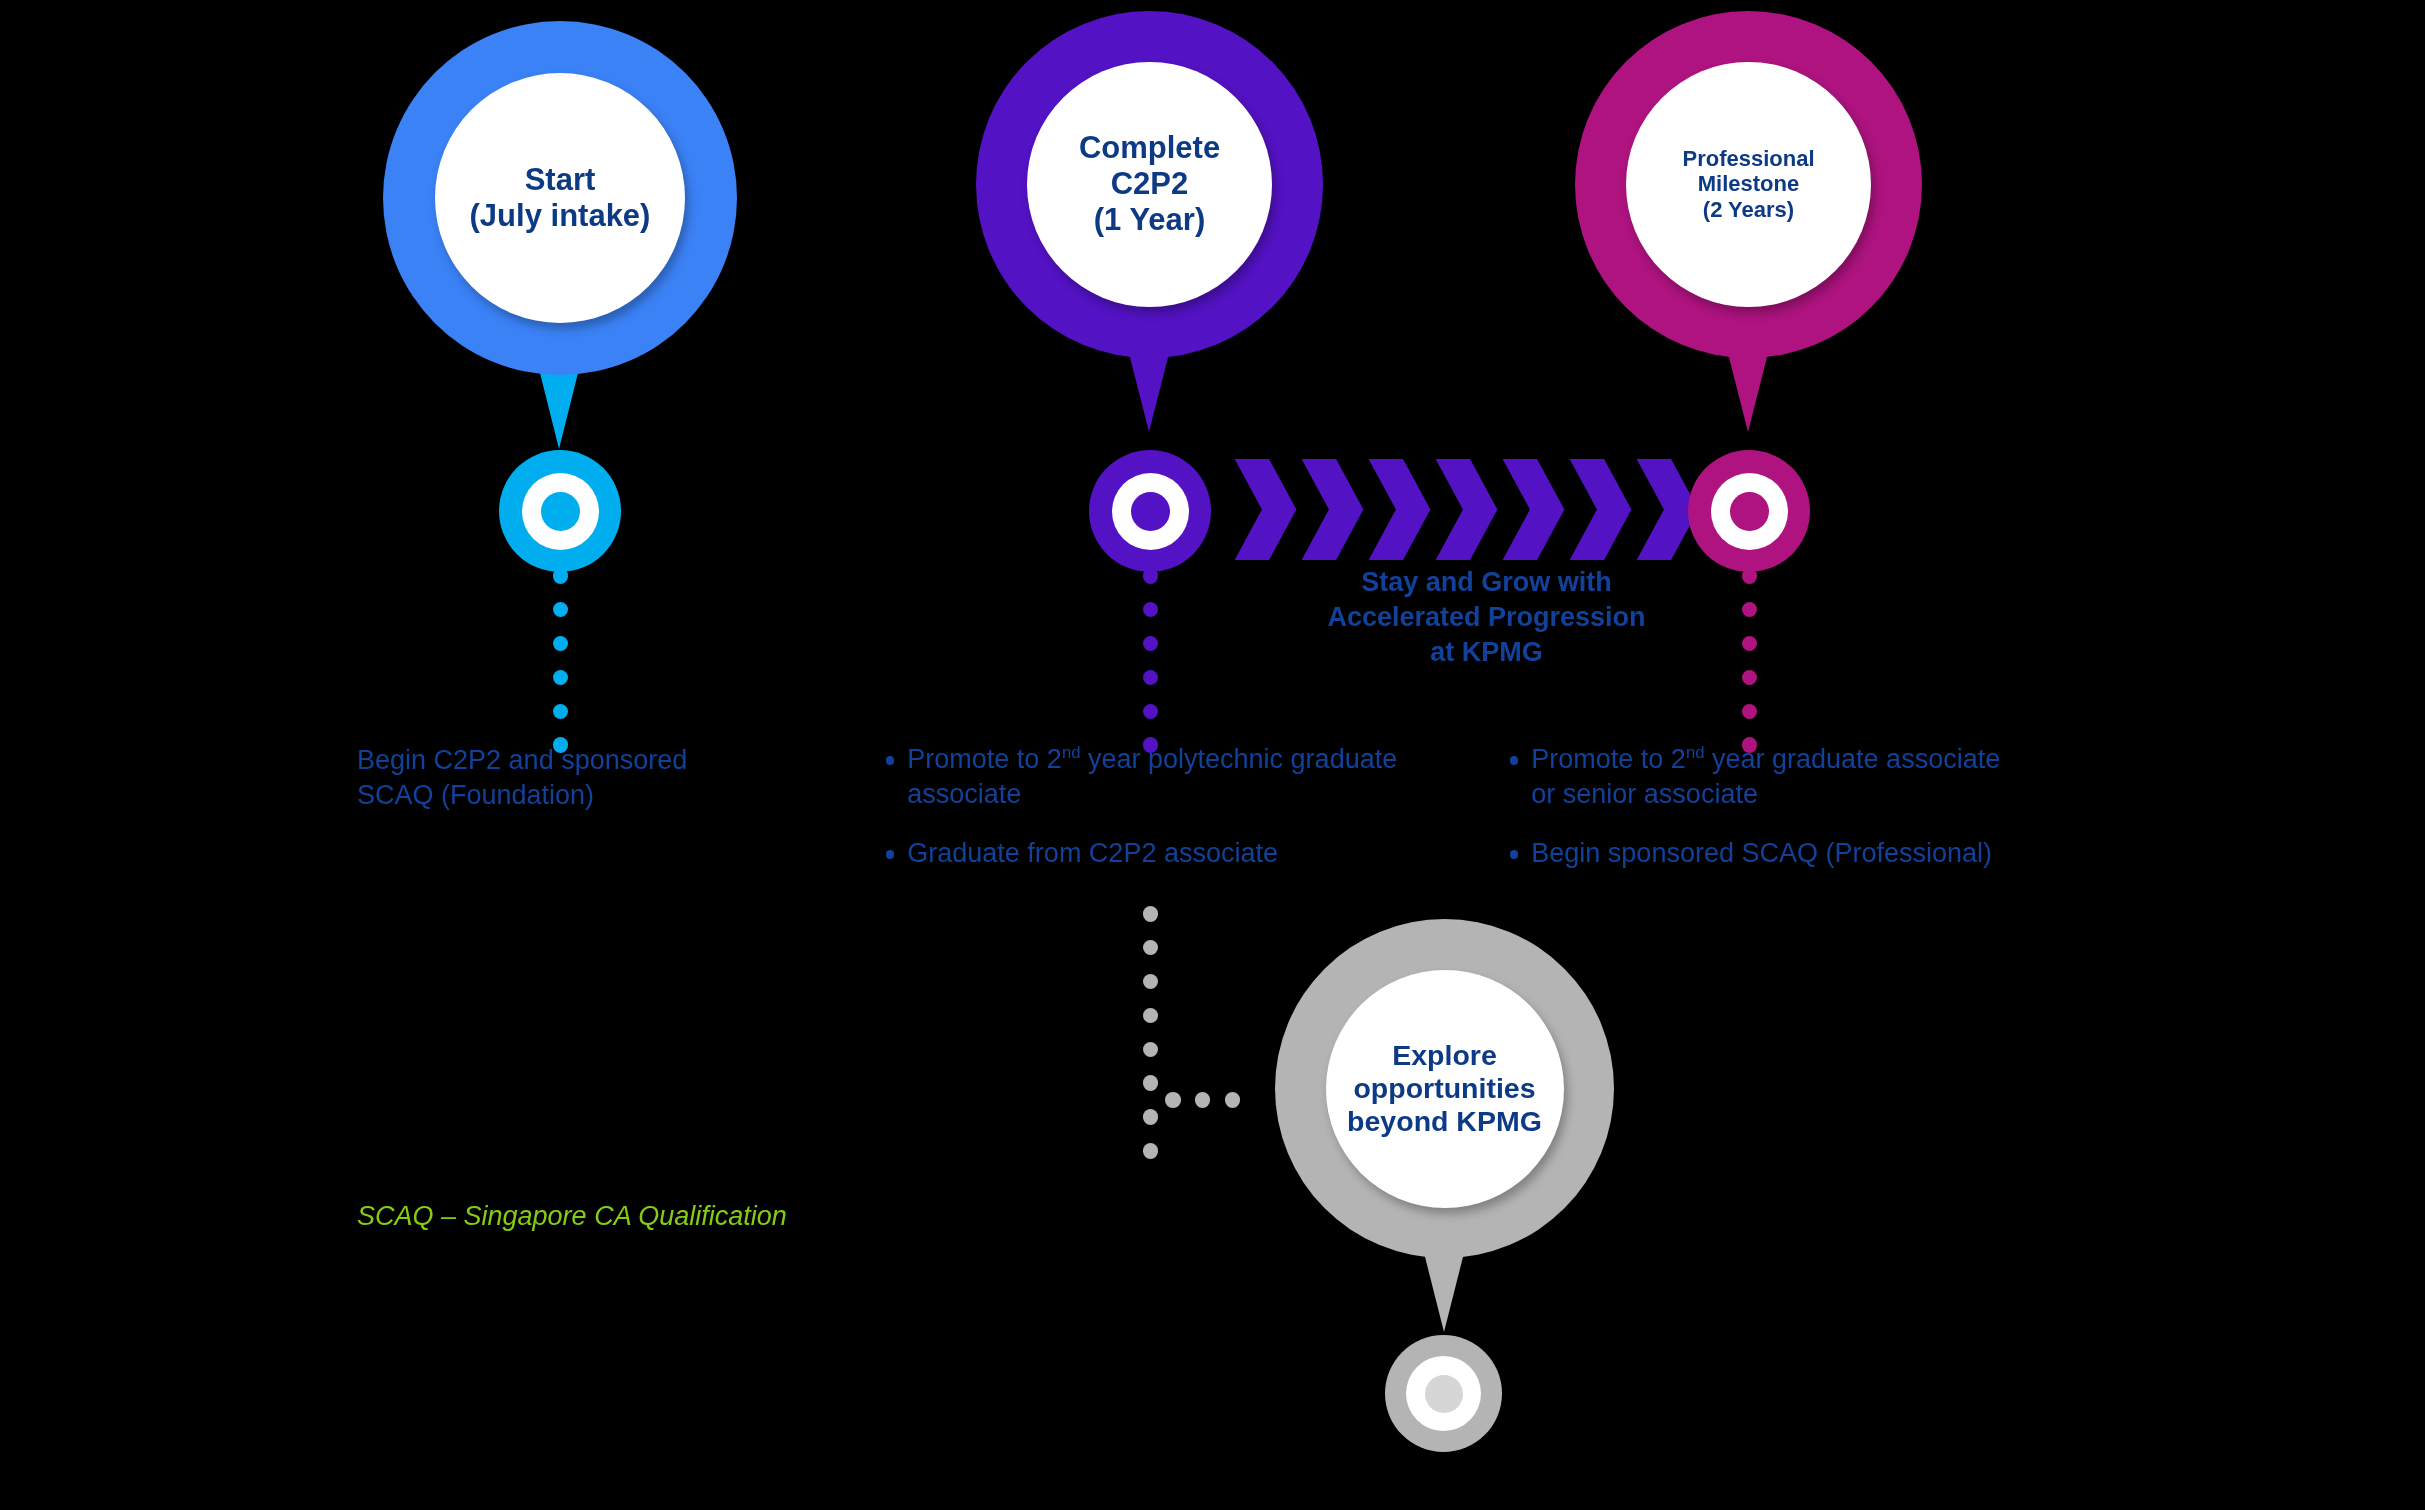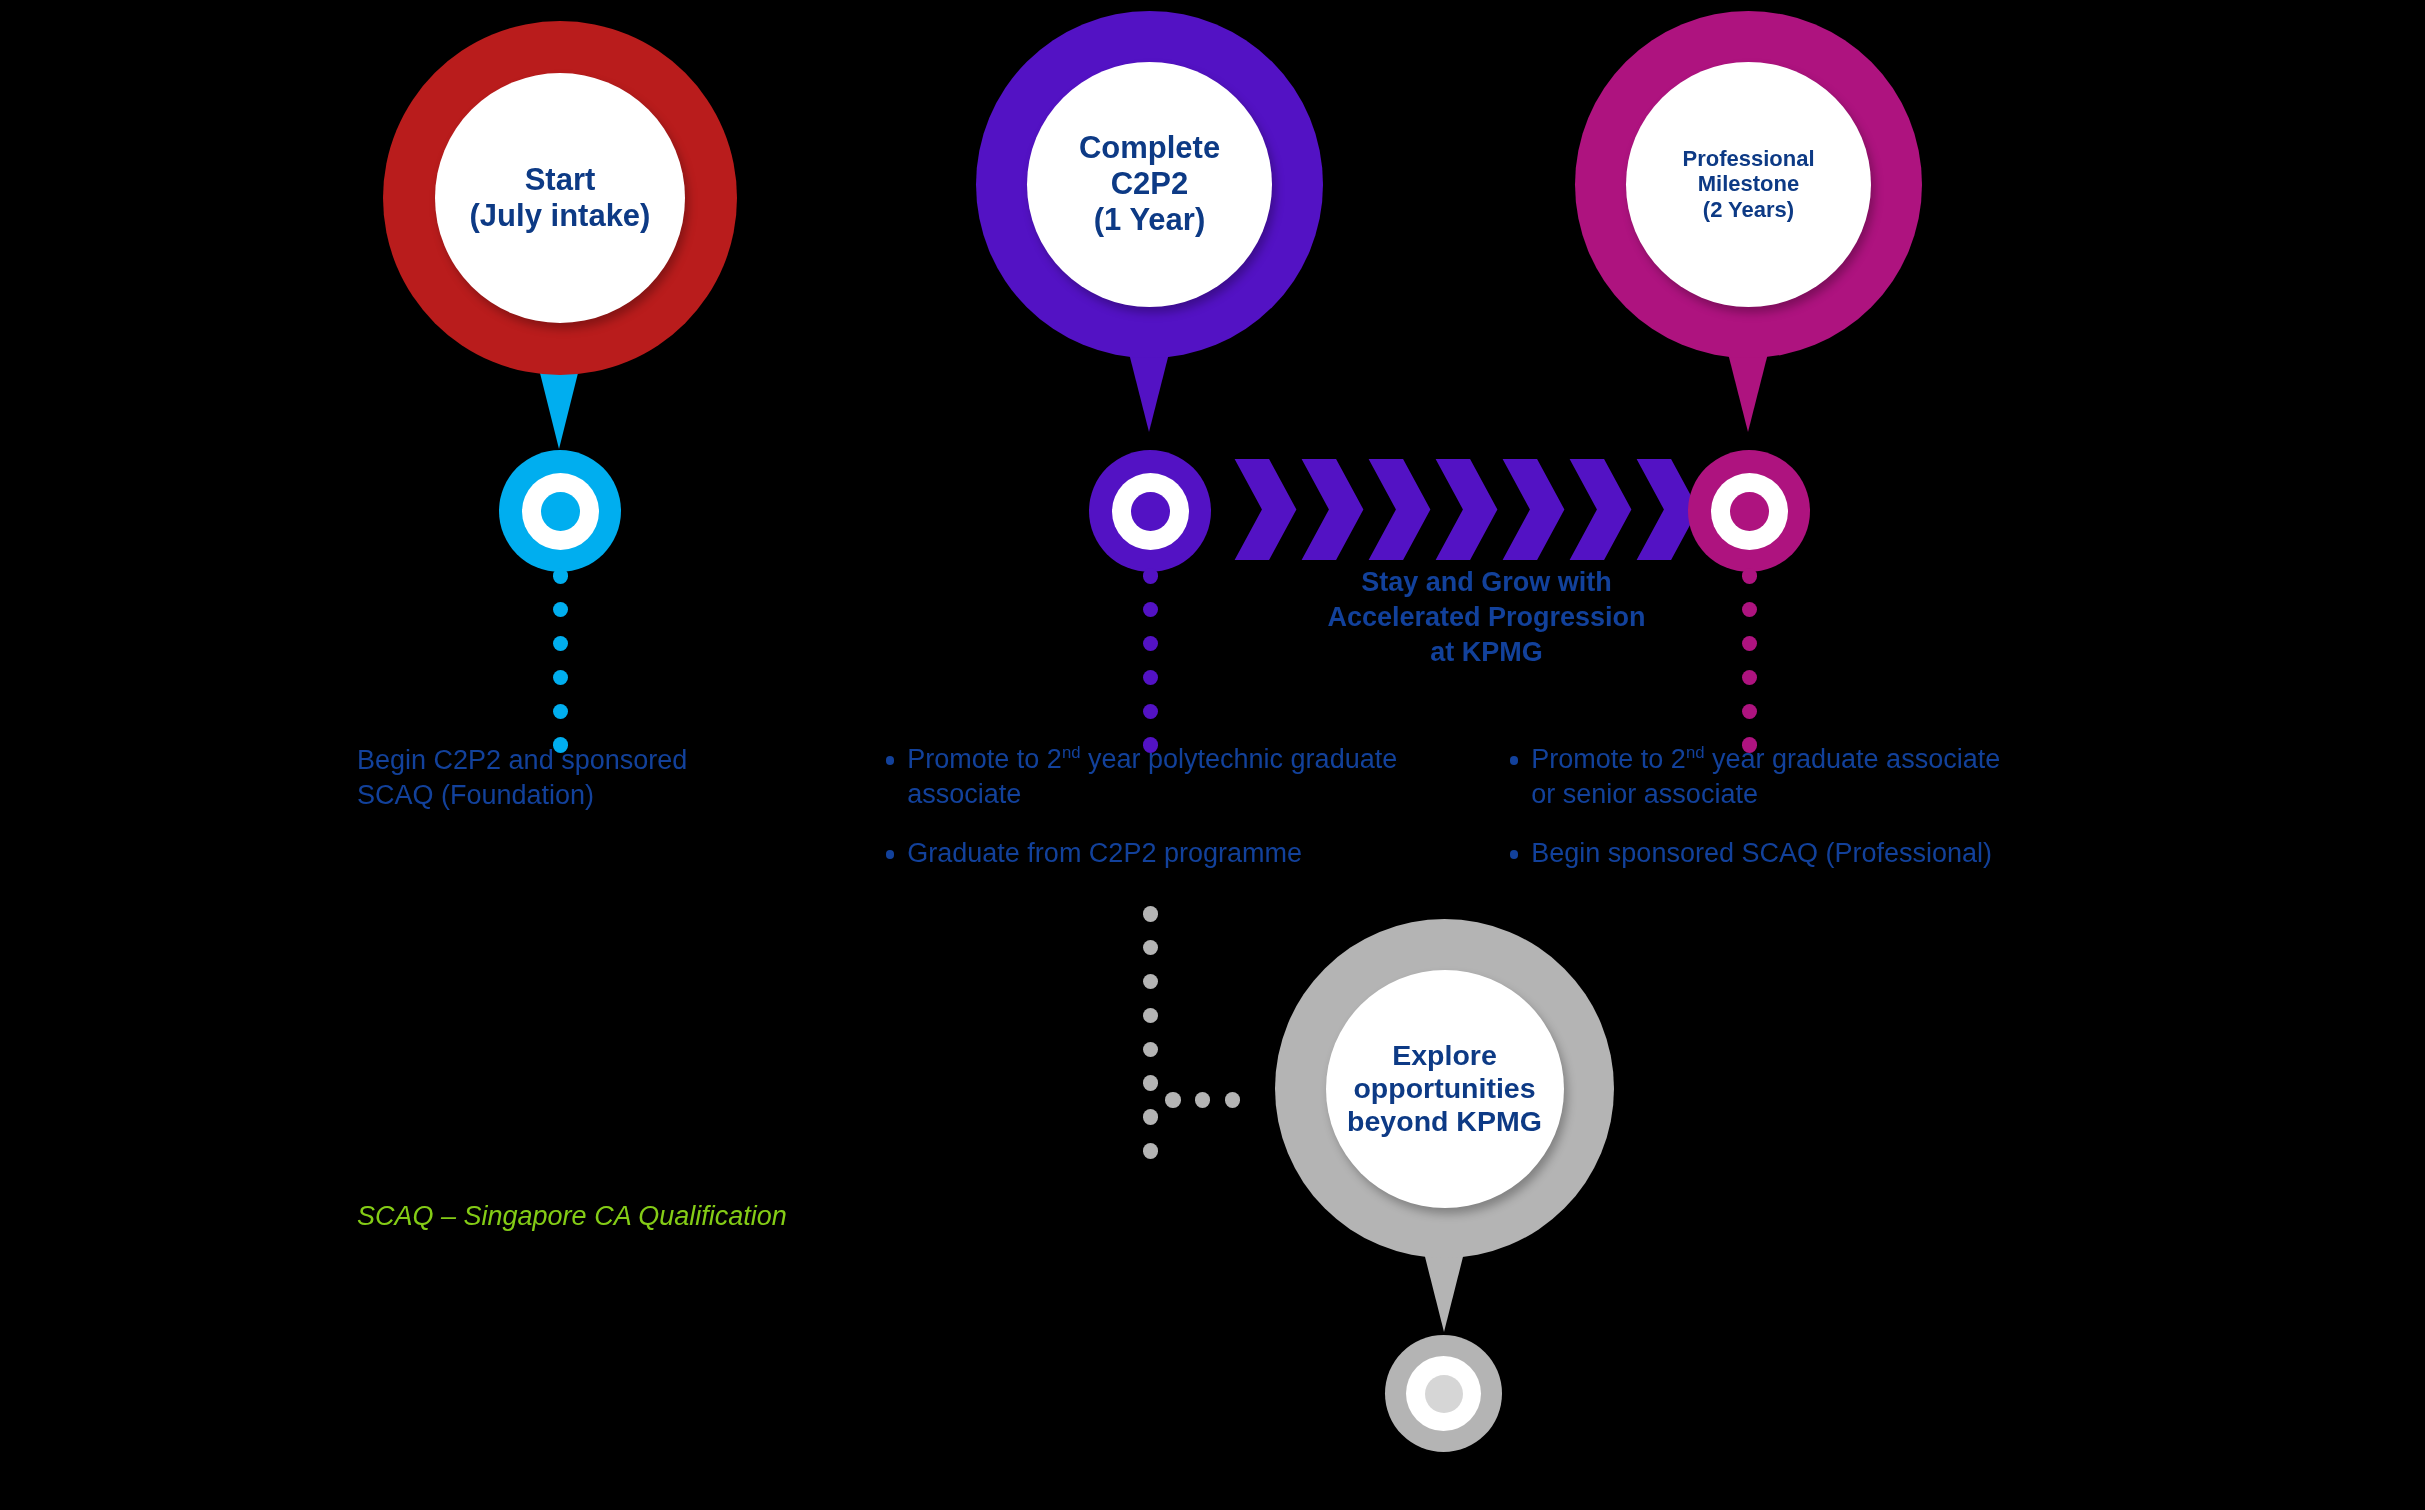--- a/index.html
+++ b/index.html
@@ -78,21 +78,21 @@
     font-size:27px;font-weight:400;white-space:nowrap;
   }
 </style>
 </head>
 <body>
 
 <div id="stage">
 
   <div class="pin" style="left:383px;top:21px;width:354px;height:404px;">
     <div class="pin-tail" style="left:130px;top:244px;border-left-width:46px;border-right-width:46px;border-top-width:184px;border-top-color:#00AEEF;"></div>
-    <div class="pin-head" style="width:354px;height:354px;background:#b91c1c;">
+    <div class="pin-head" style="width:354px;height:354px;background:#3b82f6;">
       <div class="pin-inner" style="width:250px;height:250px;font-size:31px;">
         <div>
           <div>Start</div>
           <div>(July intake)</div>
         </div>
       </div>
     </div>
   </div>
 
   <div class="donut" style="left:499px;top:450px;width:122px;height:122px;background:#00AEEF;">
@@ -141,21 +141,21 @@
     <div class="dot" style="width:15.5px;height:15.5px;background:#5312C4;"></div>
   </div>
 
   <div class="bullets" style="left:886px;top:742px;width:535px;">
     <div class="bullet-item">
       <span class="bullet-dot"></span>
       <span class="bullet-text"><span>Promote to 2</span><sup>nd</sup><span> year polytechnic graduate associate</span></span>
     </div>
     <div class="bullet-item">
       <span class="bullet-dot"></span>
-      <span class="bullet-text"><span>Graduate from C2P2 programme</span></span>
+      <span class="bullet-text"><span>Graduate from C2P2 associate</span></span>
     </div>
   </div>
 
   <div class="dotcol" style="left:1136px;top:906px;width:28.5px;">
     <div class="dot" style="width:15.5px;height:15.5px;background:#B4B4B4;margin-bottom:18.4px;"></div>
     <div class="dot" style="width:15.5px;height:15.5px;background:#B4B4B4;margin-bottom:18.4px;"></div>
     <div class="dot" style="width:15.5px;height:15.5px;background:#B4B4B4;margin-bottom:18.4px;"></div>
     <div class="dot" style="width:15.5px;height:15.5px;background:#B4B4B4;margin-bottom:18.4px;"></div>
     <div class="dot" style="width:15.5px;height:15.5px;background:#B4B4B4;margin-bottom:18.4px;"></div>
     <div class="dot" style="width:15.5px;height:15.5px;background:#B4B4B4;margin-bottom:18.4px;"></div>

